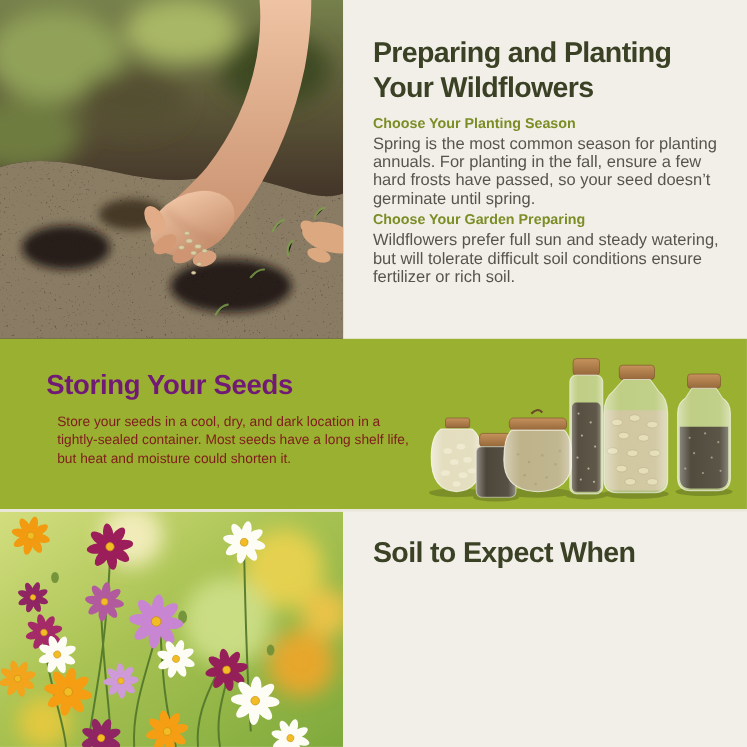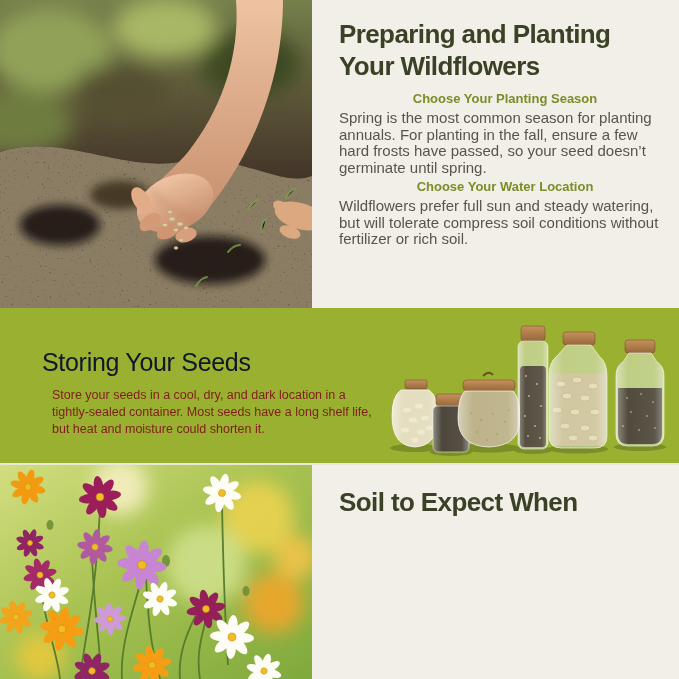--- a/index.html
+++ b/index.html
@@ -5,36 +5,36 @@
   html,body { margin:0; padding:0; background:#ffffff; }
   .page {
     position:relative; width:679px; height:679px; overflow:hidden;
     background:#f2efe9;
     font-family:"Liberation Sans", sans-serif;
   }
   .sec { position:absolute; left:0; right:0; }
   .sec1 { top:0; height:308px; display:flex; background:#f2efe9; }
   .photo-box { flex:none; position:relative; overflow:hidden; }
   .photo1 { width:312px; height:308px; }
-  .panel1 { flex:1; padding:18px 8px 0 27px; box-sizing:border-box; }
+  .panel1 { flex:1; padding:31px 8px 0 27px; box-sizing:border-box; }
   .big-title {
     margin:0 0 9px 0; color:#3a4124; font-weight:bold;
     font-size:26px; line-height:32px; letter-spacing:-0.6px;
   }
   .subtitle {
     margin:3px 0 3px 0; color:#7c8d26; font-weight:bold;
-    font-size:13px; line-height:16px;text-align:center;
+    font-size:13px; line-height:16px;
   }
   .body-text {
     margin:0; color:#57554b; font-size:15px; line-height:16.5px;
   }
   .sec2 { top:308px; height:155px; background:#9ab030; }
   .band-text { position:absolute; left:42px; top:27px; width:345px; }
   .band-title {
-    margin:12px 0 10px 0; color:#0f172a; font-weight:normal;
+    margin:0 0 10px 0; color:#701a75; font-weight:bold;
     font-size:25px; line-height:30px; letter-spacing:-0.3px;
   }
   .band-body { margin:10px; color:#7f1d1d; font-size:12.5px; line-height:17px; }
   .jars-box { position:absolute; right:10px; top:10px; width:290px; height:140px; }
   .sec3 { top:463px; height:216px; display:flex; background:#f2efe9; border-top:2px solid #e9e6dc; }
   .photo3 { width:312px; height:214px; }
   .panel3 { flex:1; padding:21px 8px 0 27px; box-sizing:border-box; }
   svg.ill { display:block; width:100%; height:100%; }
 </style>
 </head>
@@ -118,22 +118,22 @@
 
     <div class="panel1">
       <h1 class="big-title"><span>Preparing and Planting</span><br><span>Your Wildflowers</span></h1>
 
       <div class="sub">
         <h3 class="subtitle">Choose Your Planting Season</h3>
         <p class="body-text">Spring is the most common season for planting annuals. For planting in the fall, ensure a few hard frosts have passed, so your seed doesn’t germinate until spring.</p>
       </div>
 
       <div class="sub">
-        <h3 class="subtitle">Choose Your Water Location</h3>
-        <p class="body-text">Wildflowers prefer full sun and steady watering, but will tolerate compress soil conditions without fertilizer or rich soil.</p>
+        <h3 class="subtitle">Choose Your Garden Preparing</h3>
+        <p class="body-text">Wildflowers prefer full sun and steady watering, but will tolerate difficult soil conditions ensure fertilizer or rich soil.</p>
       </div>
 
     </div>
   </div>
 
   <div class="sec sec2">
     <div class="band-text">
       <h2 class="band-title">Storing Your Seeds</h2>
       <p class="band-body">Store your seeds in a cool, dry, and dark location in a tightly-sealed container. Most seeds have a long shelf life, but heat and moisture could shorten it.</p>
     </div>

